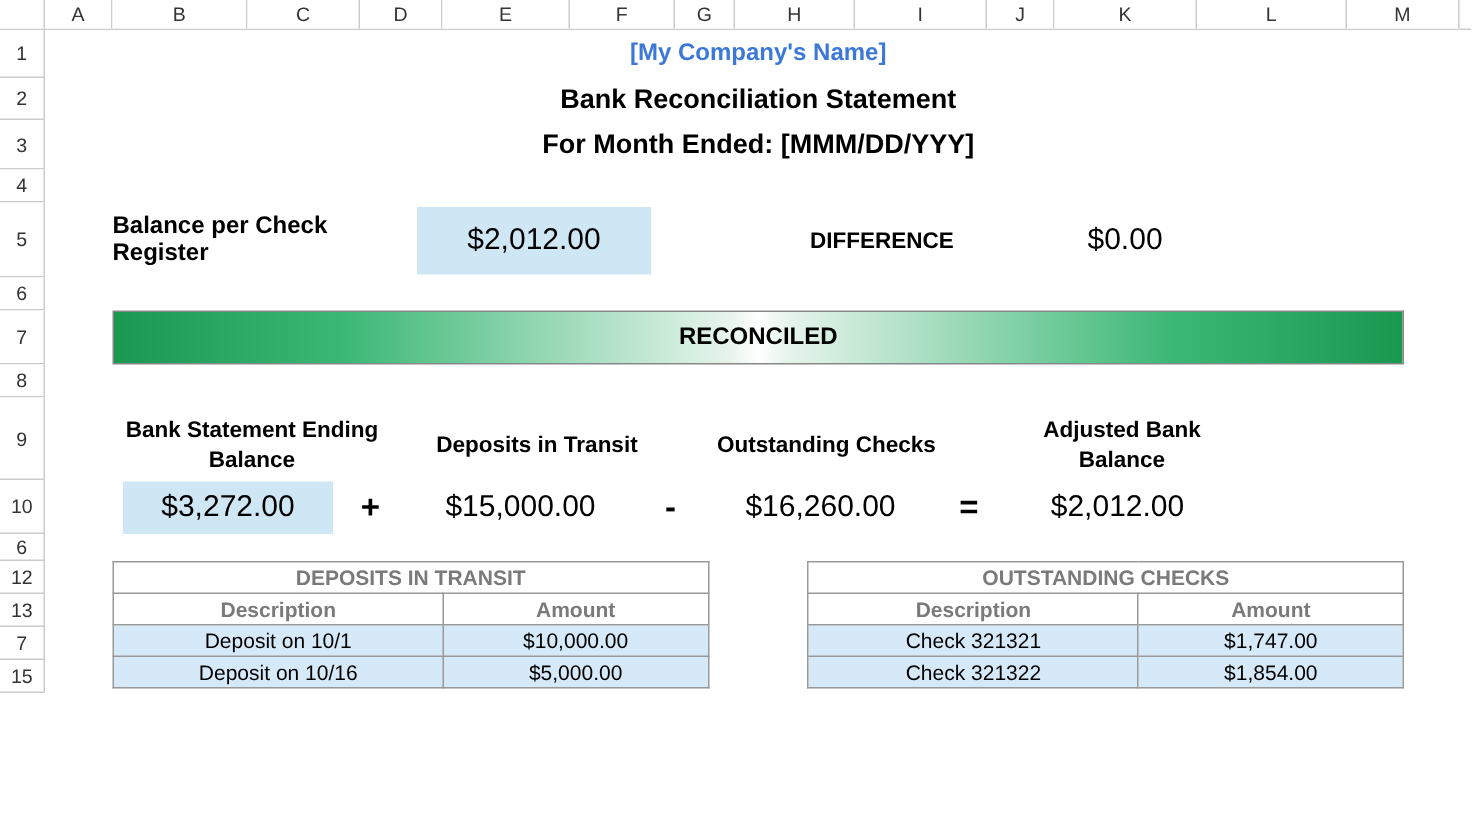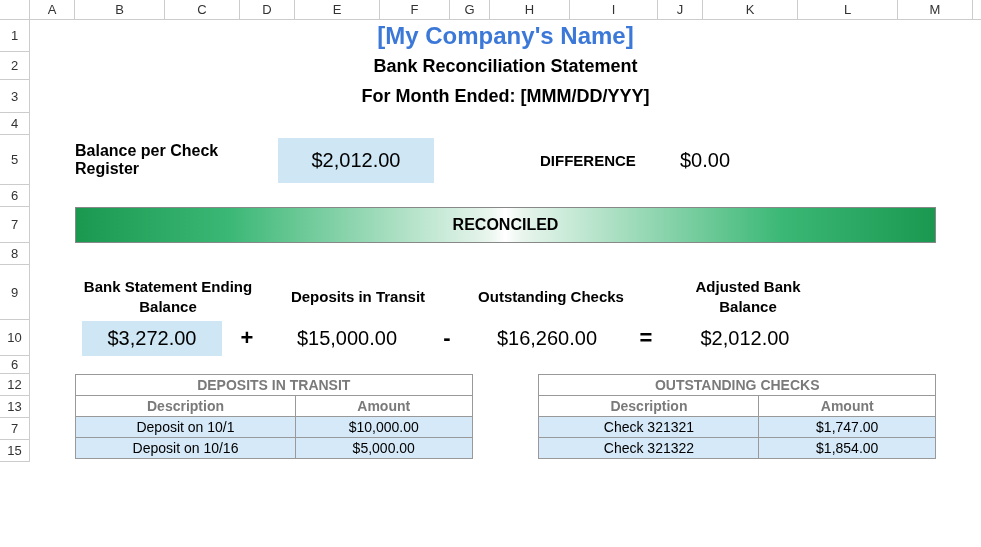--- a/index.html
+++ b/index.html
@@ -62,21 +62,21 @@
   height: 527px;
   background: #fff;
 }
 
 .title-row {
   text-align: center;
   font-weight: bold;
 }
 .company {
   color: #3b78d8;
-  font-size: 24px;
+  font-size: 16px;
   height: 32px;
   line-height: 32px;
 }
 .subtitle {
   color: #000;
   font-size: 18px;
   font-weight: bold;
   height: 28px;
   line-height: 28px;
 }
@@ -110,20 +110,21 @@
   margin-left: -2px;
 }
 .diff-lbl {
   font-weight: bold;
   font-size: 15px;
   margin-left: 106px;
   width: 140px;
 }
 .diff-val {
   font-size: 20px;
+  margin-left: 45px;
 }
 .row6 { height: 22px; }
 .reconciled {
   margin: 0 45px;
   height: 36px;
   background: linear-gradient(90deg, #1a9850 0%, #3cb876 18%, #e8f5ed 48%, #ffffff 50%, #e8f5ed 52%, #3cb876 82%, #1a9850 100%);
   border: 1px solid #888;
   display: flex;
   align-items: center;
   justify-content: center;

